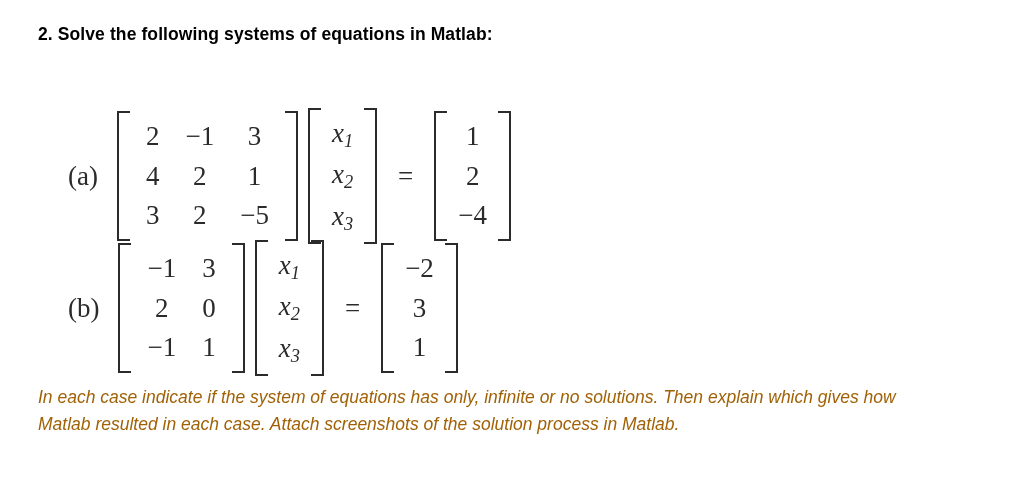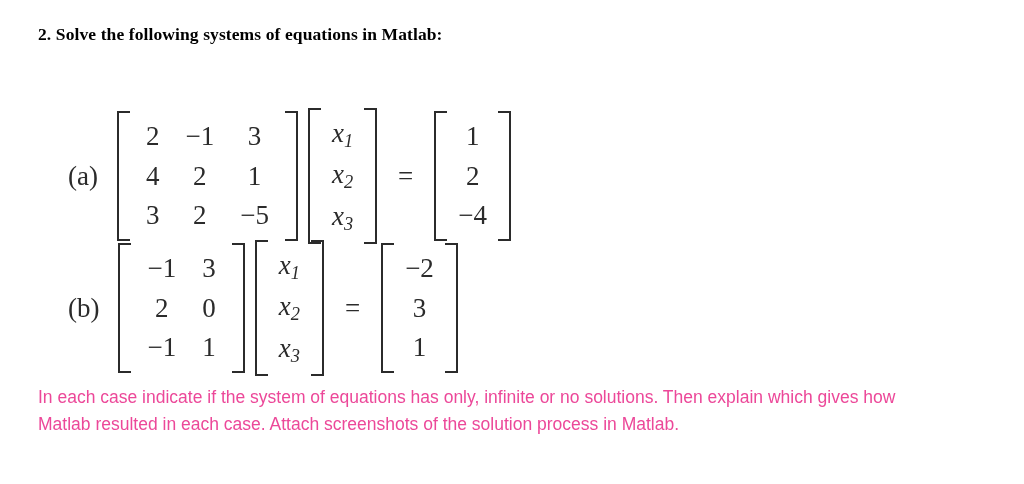--- a/index.html
+++ b/index.html
@@ -14,21 +14,21 @@
     font-family: "Liberation Sans", sans-serif;
     color: #000000;
     overflow: hidden;
   }
 
   
   .heading {
     position: absolute;
     left: 38px;
     top: 24px;
-    font-family: Liberation Serif, serif;
+    font-family: Liberation Sans, sans-serif;
     font-size: 17.5px;
     font-weight: bold;
     color: #000000;
     letter-spacing: 0.1px;
     white-space: nowrap;
   }
 
   
   .eq-block {
     position: absolute;
@@ -107,21 +107,22 @@
 
   
   .paragraph {
     position: absolute;
     left: 38px;
     top: 384px;
     width: 910px;
     font-family: "Liberation Sans", sans-serif;
     font-size: 17.5px;
     line-height: 1.52;
-    color: #ec4899;
+    color: #a16207;
+    font-style: italic;
   }
 </style>
 </head>
 <body>
 
 <div class="heading">2. Solve the following systems of equations in Matlab:</div>
 
 <div class="eq-block" id="eq-a">
 
   <span class="eq-label">(a)</span>

